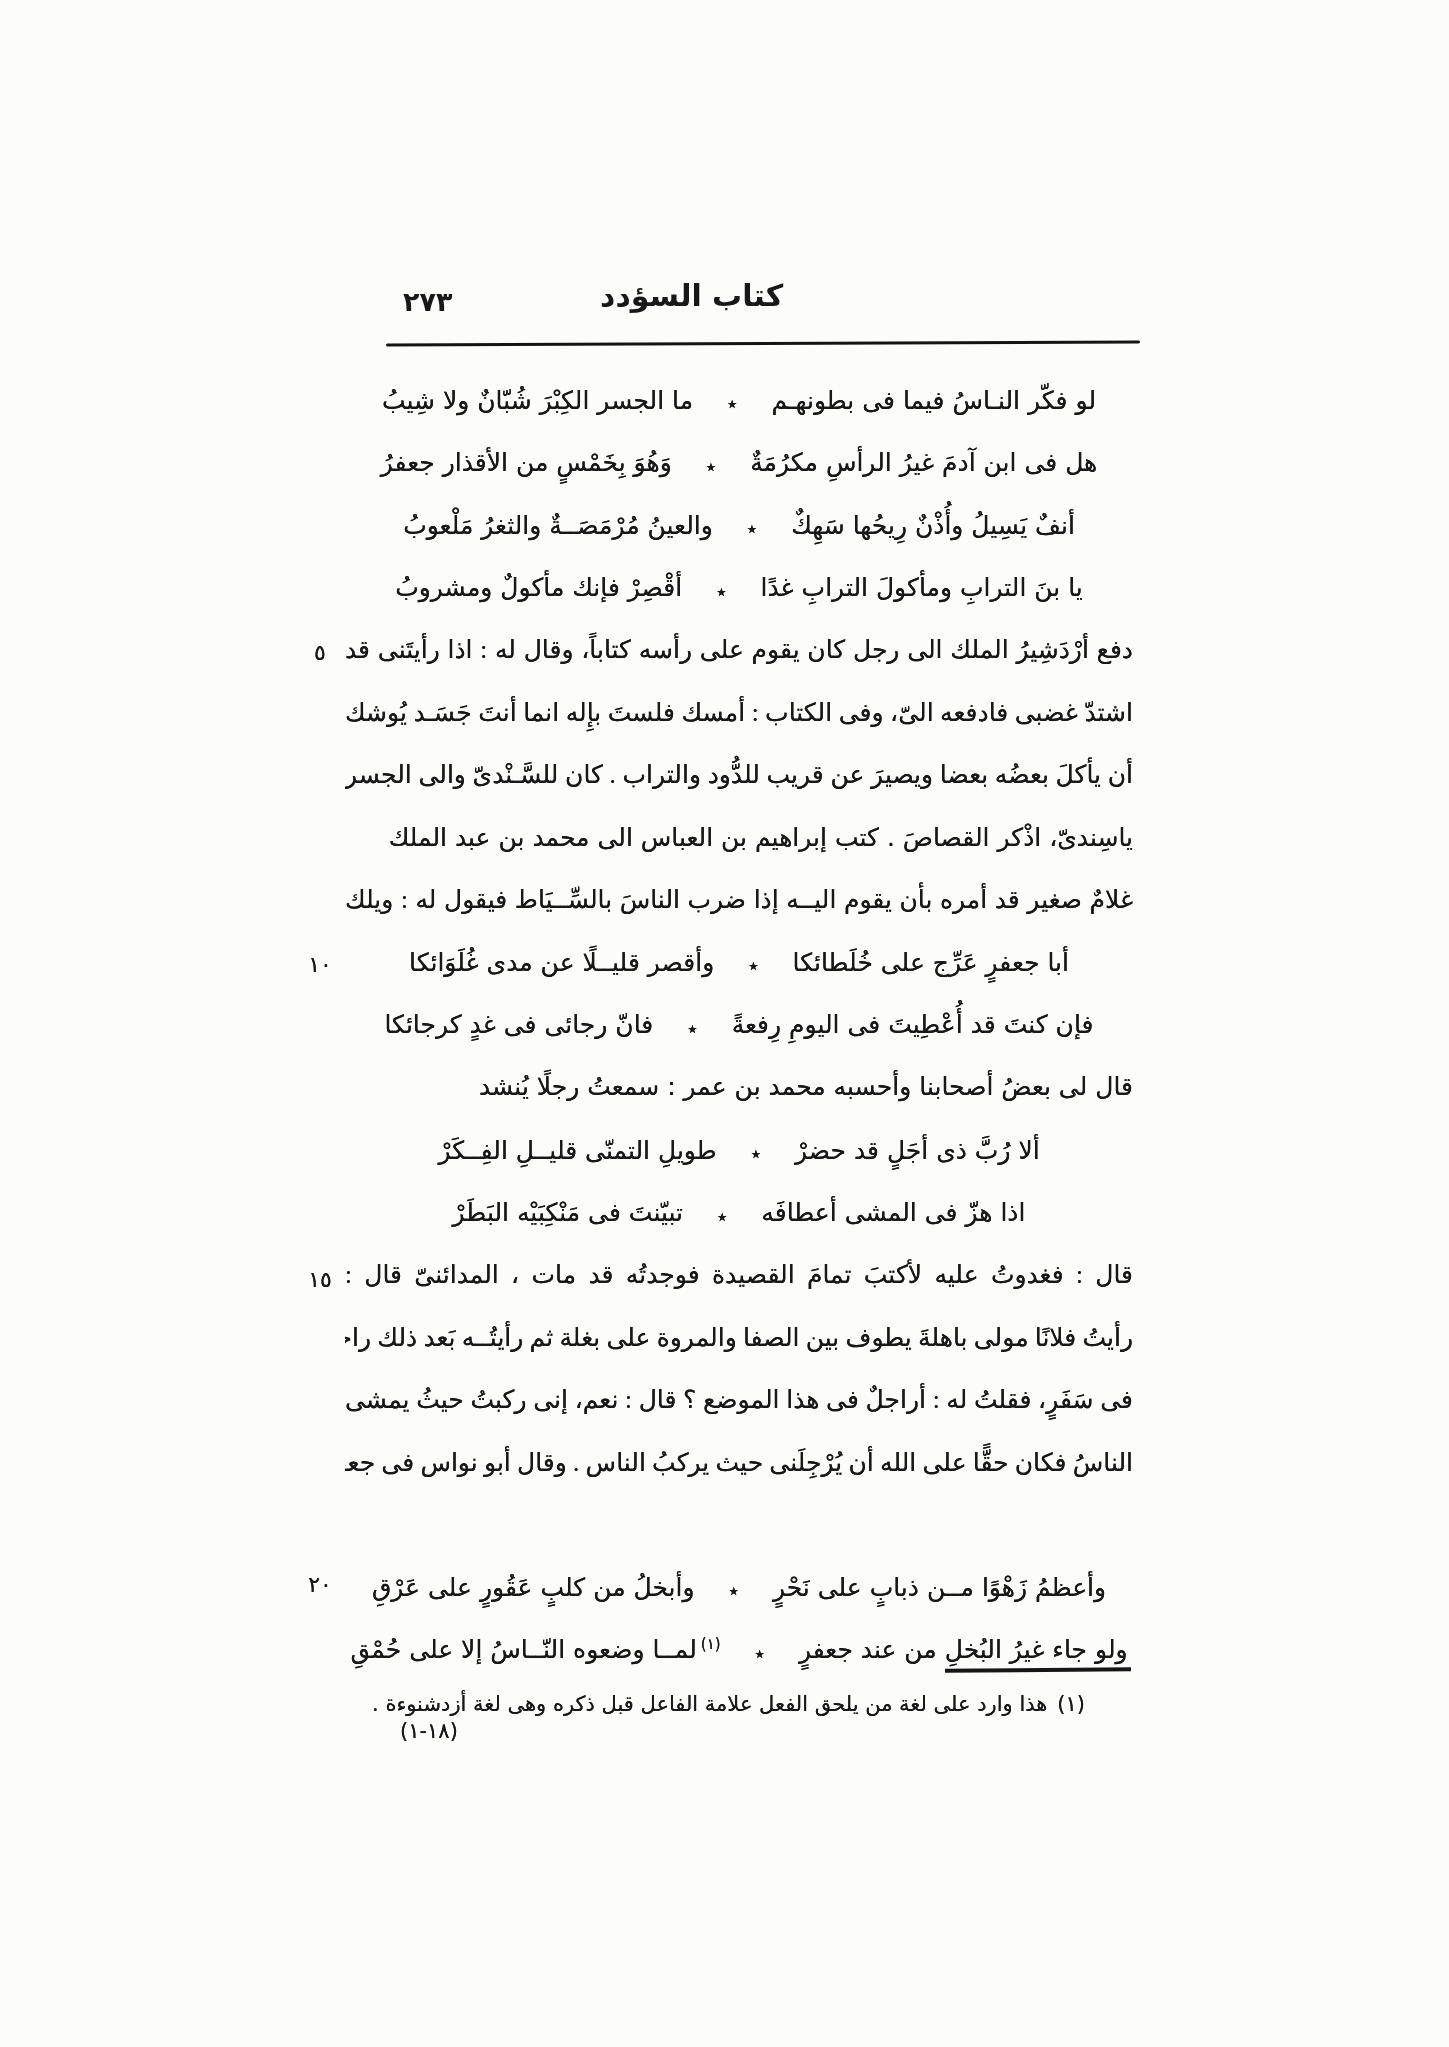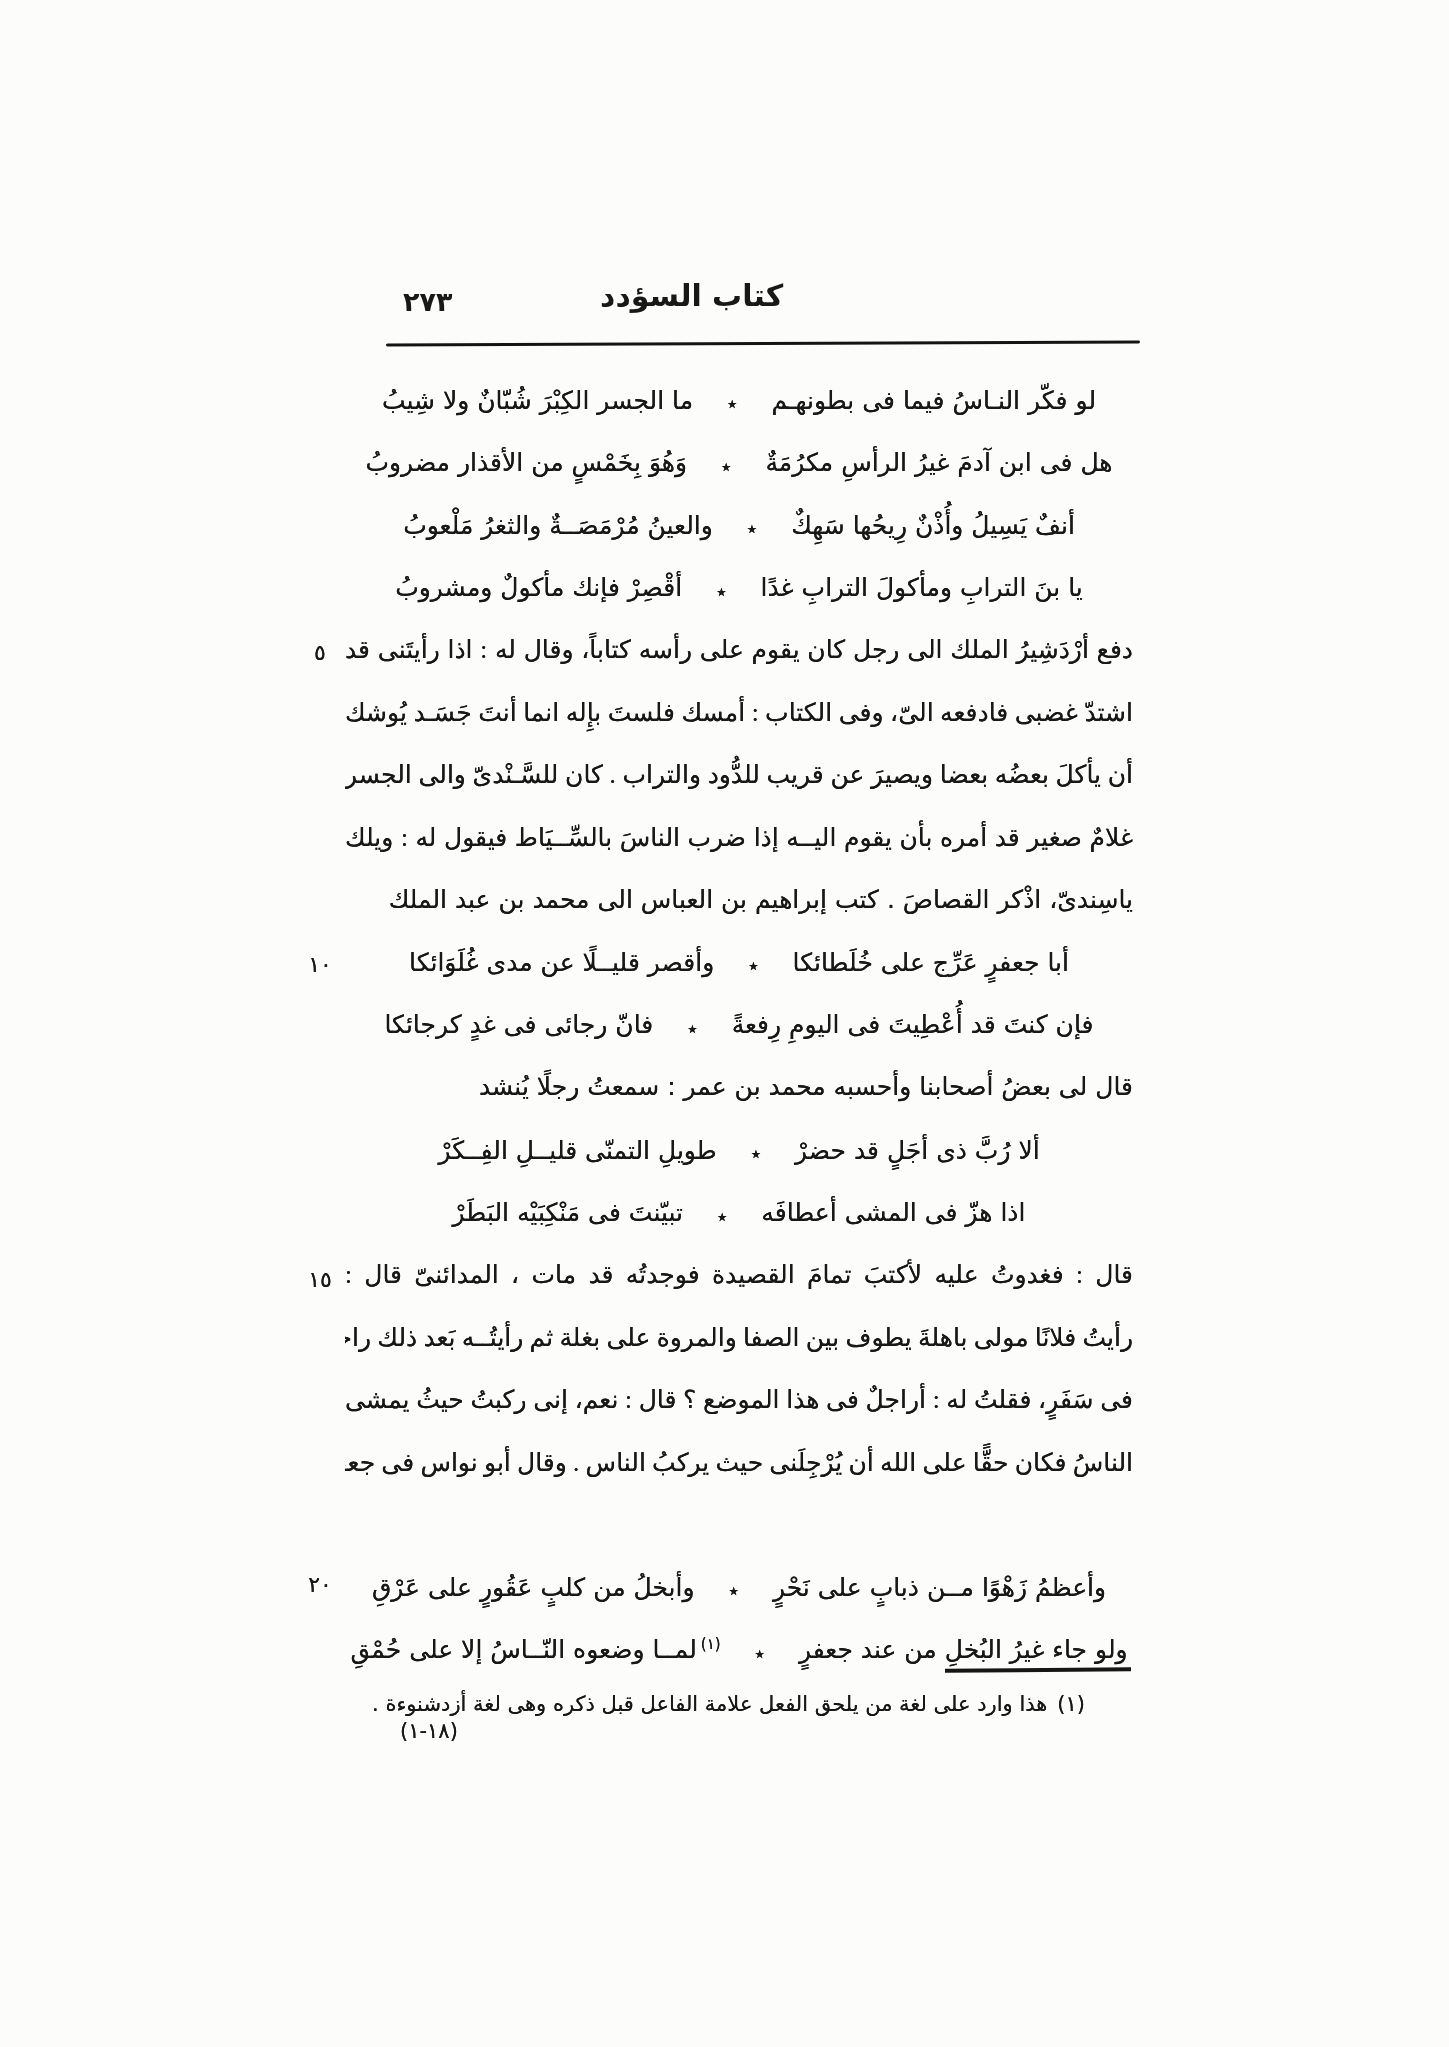--- a/index.html
+++ b/index.html
@@ -84,40 +84,40 @@
 
   <div class="block" style="top:369px">
     <div class="verse">
       <span>لو فكّر النـاسُ فيما فى بطونهـم</span>
       <span class="star">٭</span>
       <span>ما الجسر الكِبْرَ شُبّانٌ ولا شِيبُ</span>
     </div>
     <div class="verse">
       <span>هل فى ابن آدمَ غيرُ الرأسِ مكرُمَةٌ</span>
       <span class="star">٭</span>
-      <span>وَهُوَ بِخَمْسٍ من الأقذار مضروبُ</span>
+      <span>وَهُوَ بِخَمْسٍ من الأقذار جعفرُ</span>
     </div>
     <div class="verse">
       <span>أنفٌ يَسِيلُ وأُذْنٌ رِيحُها سَهِكٌ</span>
       <span class="star">٭</span>
       <span>والعينُ مُرْمَصَــةٌ والثغرُ مَلْعوبُ</span>
     </div>
     <div class="verse">
       <span>يا بنَ الترابِ ومأكولَ الترابِ غدًا</span>
       <span class="star">٭</span>
       <span>أقْصِرْ فإنك مأكولٌ ومشروبُ</span>
     </div>
   </div>
 
   <div class="block" style="top:619px">
     <div class="tline just">دفع أرْدَشِيرُ الملك الى رجل كان يقوم على رأسه كتاباً، وقال له : اذا رأيتَنى قد</div>
     <div class="tline just">اشتدّ غضبى فادفعه الىّ، وفى الكتاب : أمسك فلستَ بإِله انما أنتَ جَسَـد يُوشك</div>
     <div class="tline just">أن يأكلَ بعضُه بعضا ويصيرَ عن قريب للدُّود والتراب . كان للسَّـنْدىّ والى الجسر</div>
+    <div class="tline endline">ياسِندىّ، اذْكر القصاصَ . كتب إبراهيم بن العباس الى محمد بن عبد الملك</div>
     <div class="tline just">غلامٌ صغير قد أمره بأن يقوم اليــه إذا ضرب الناسَ بالسِّــيَاط فيقول له : ويلك</div>
-    <div class="tline endline">ياسِندىّ، اذْكر القصاصَ . كتب إبراهيم بن العباس الى محمد بن عبد الملك</div>
   </div>
 
   <div class="block" style="top:931px">
     <div class="verse">
       <span>أبا جعفرٍ عَرِّج على خُلَطائكا</span>
       <span class="star">٭</span>
       <span>وأقصر قليــلًا عن مدى غُلَوَائكا</span>
     </div>
     <div class="verse">
       <span>فإن كنتَ قد أُعْطِيتَ فى اليومِ رِفعةً</span>

